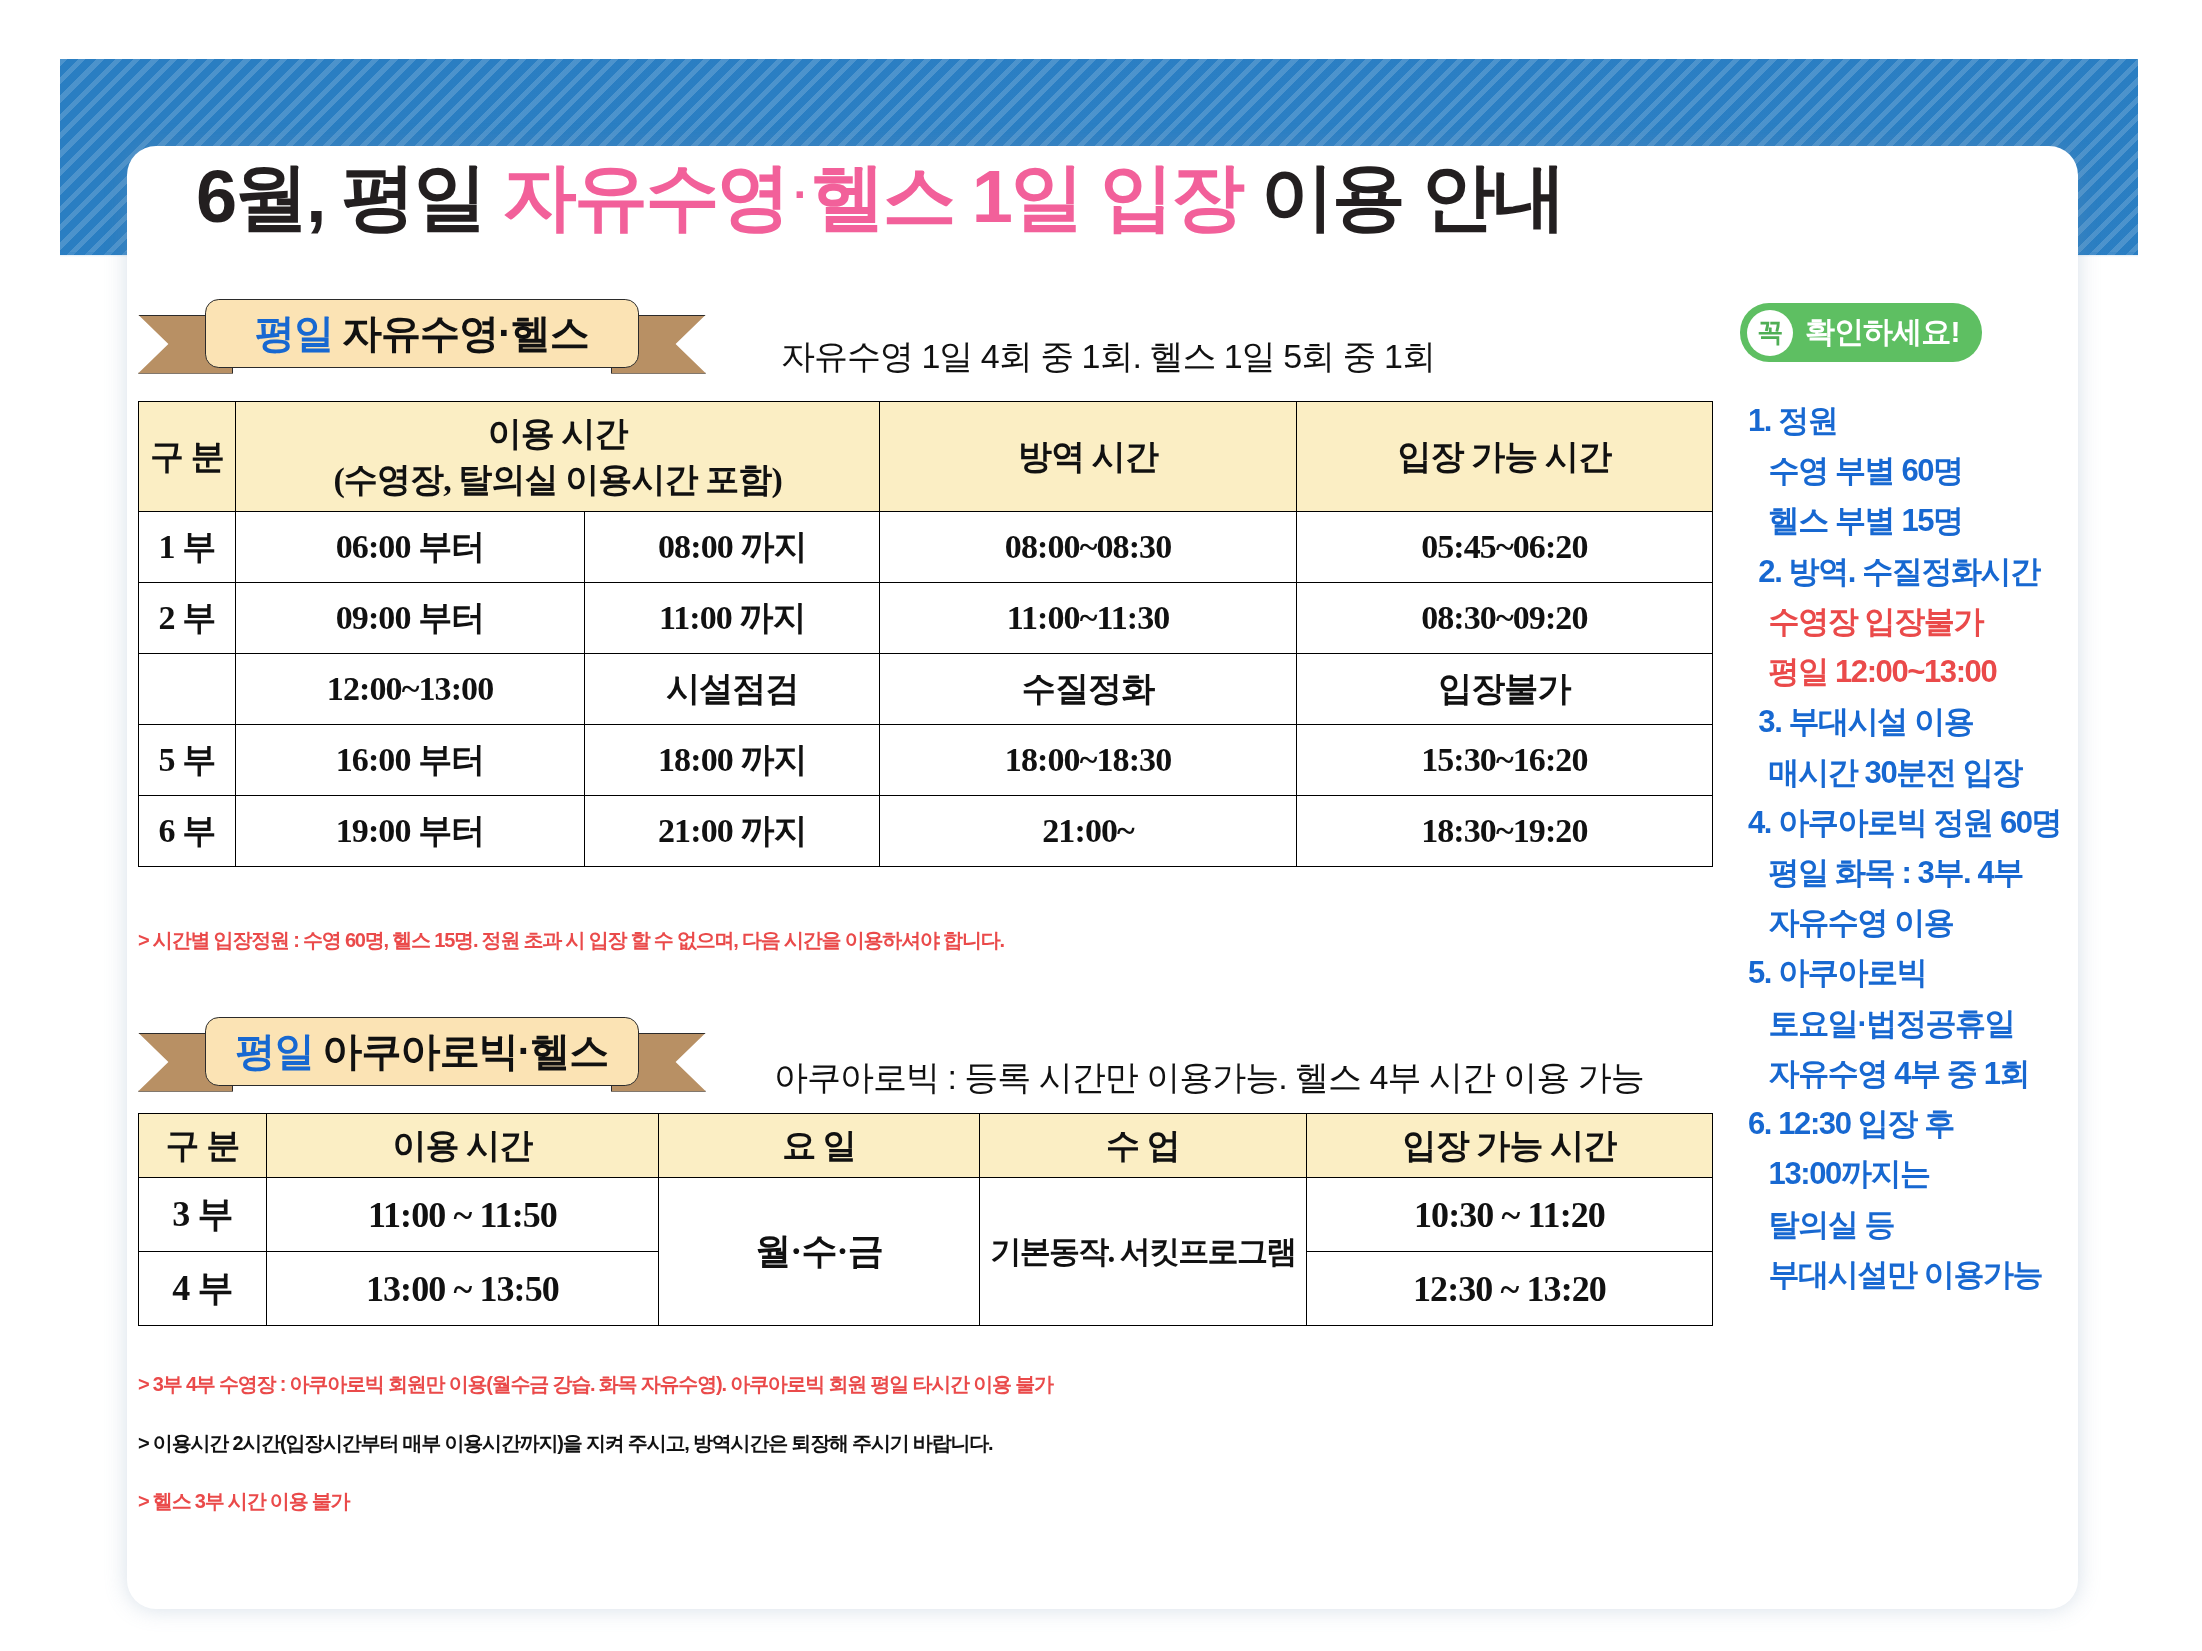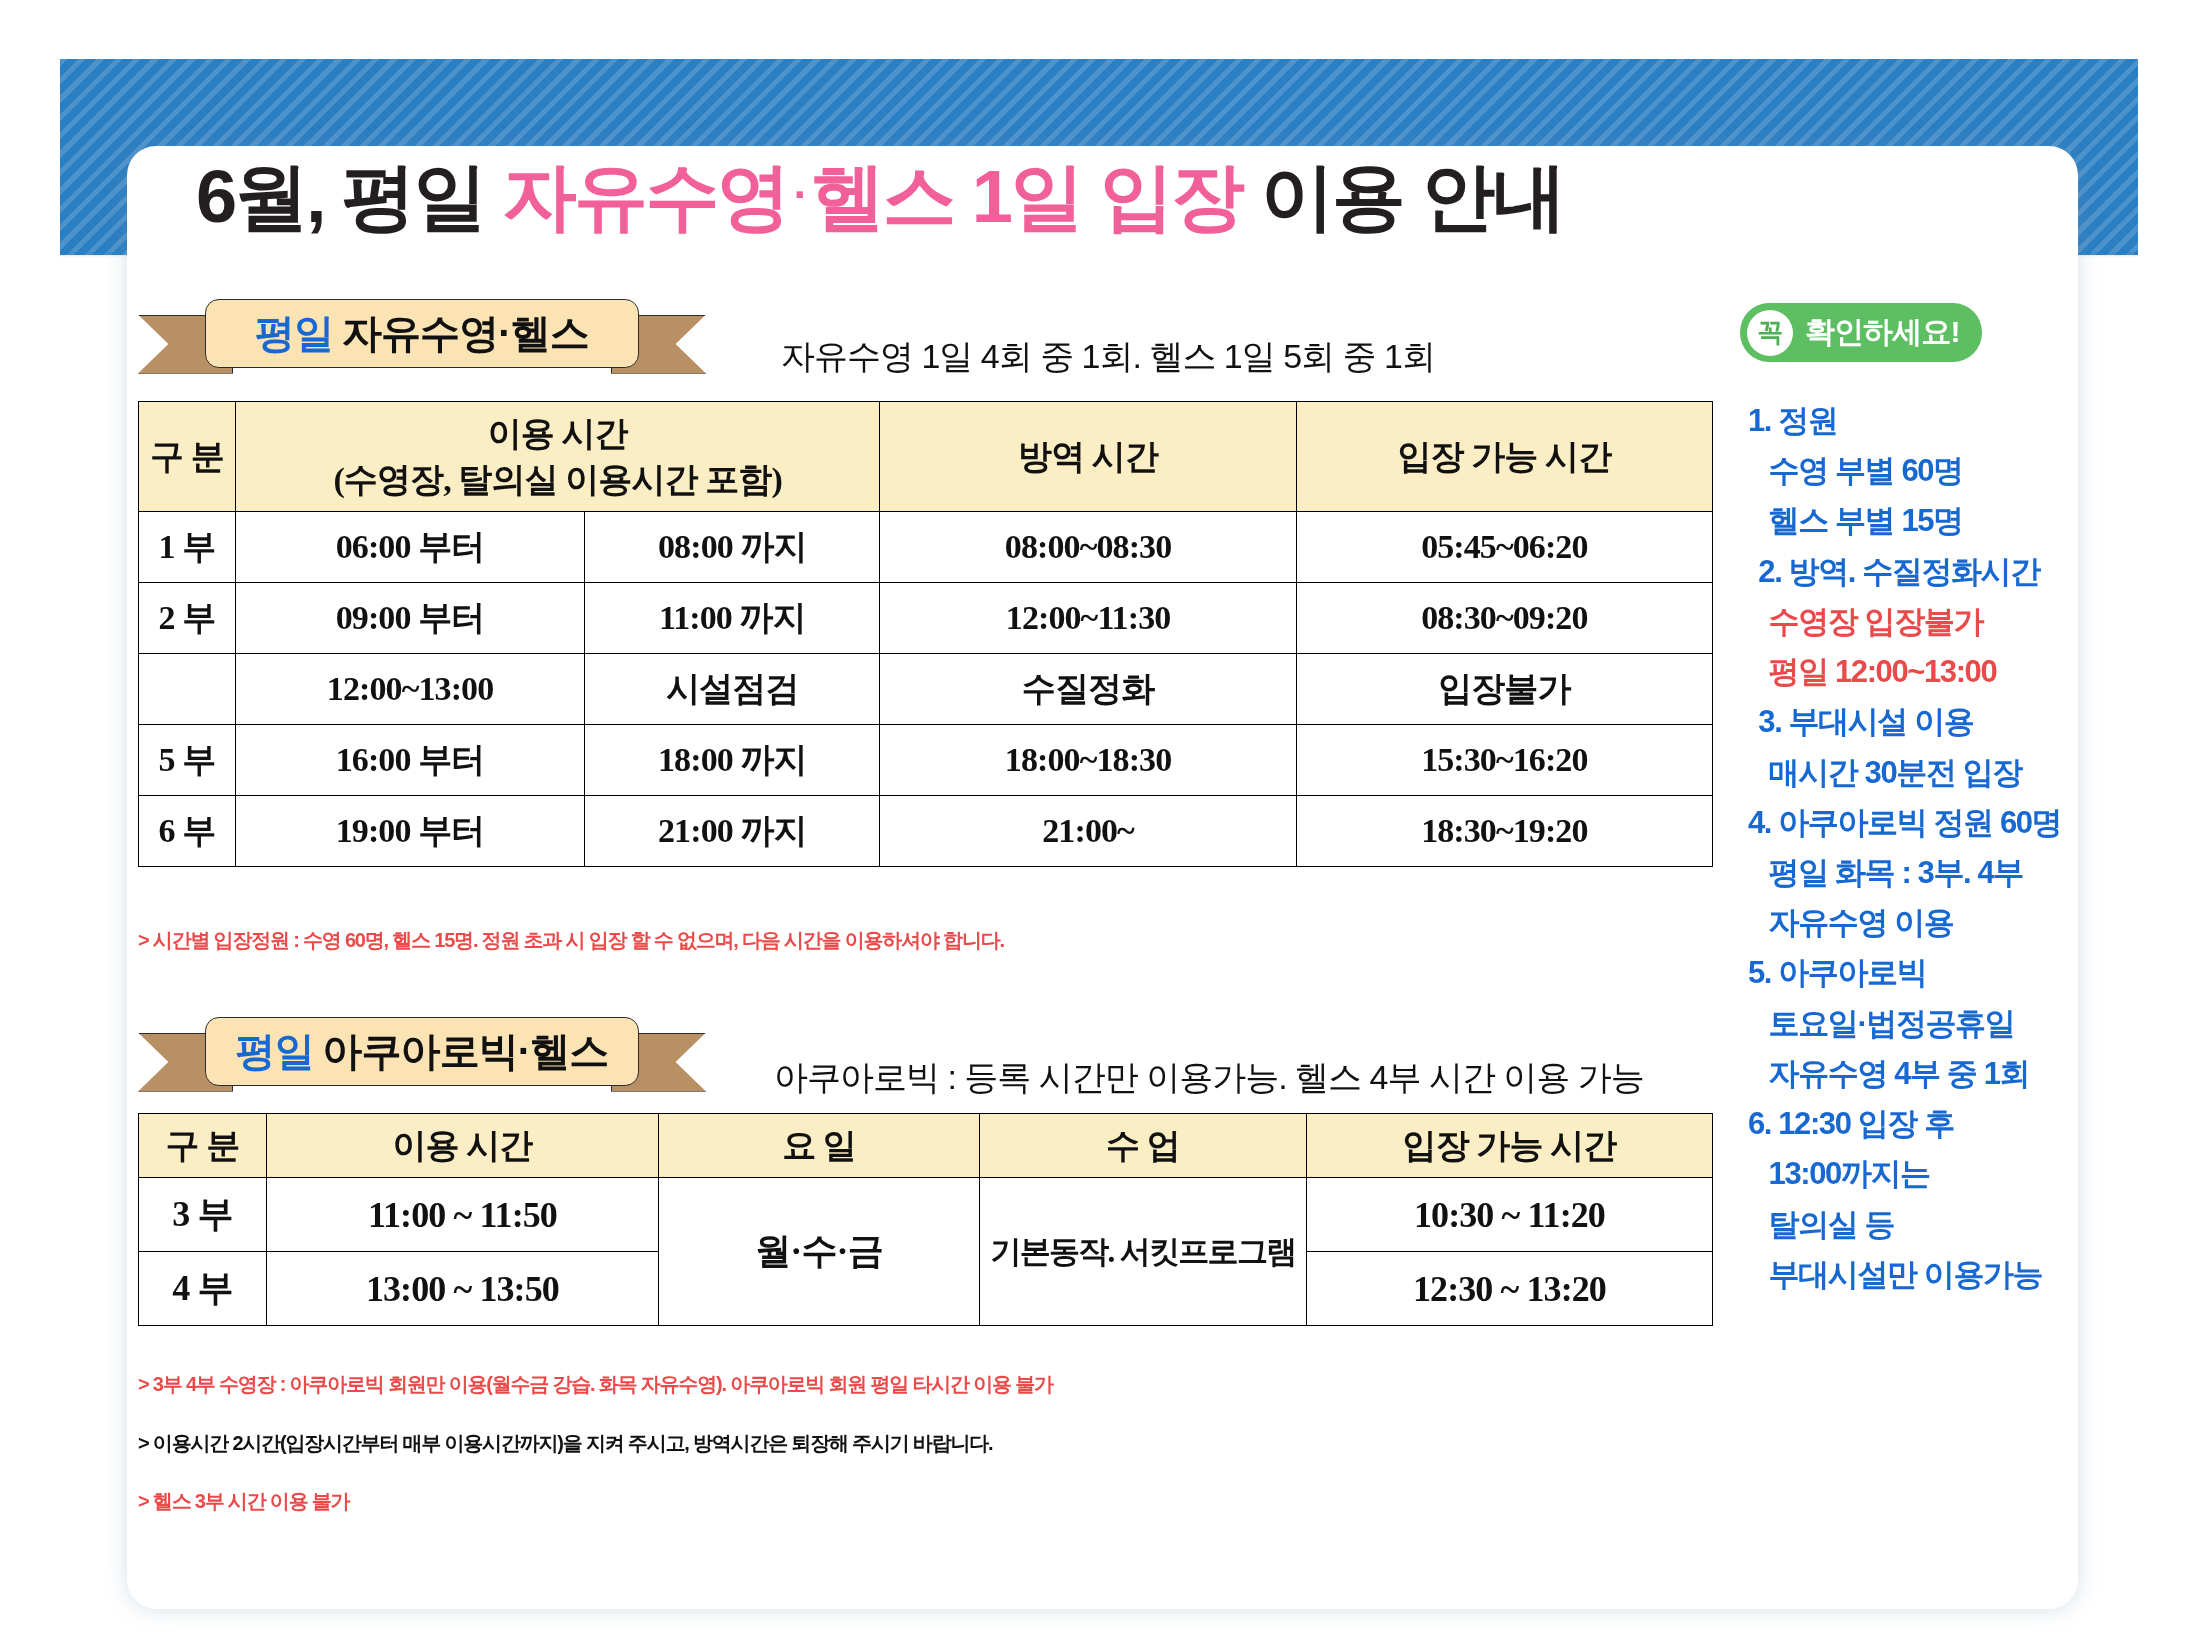--- a/index.html
+++ b/index.html
@@ -202,21 +202,21 @@
           <td>1 부</td>
           <td>06:00 부터</td>
           <td>08:00 까지</td>
           <td>08:00~08:30</td>
           <td>05:45~06:20</td>
         </tr>
         <tr>
           <td>2 부</td>
           <td>09:00 부터</td>
           <td>11:00 까지</td>
-          <td>12:00~11:30</td>
+          <td>11:00~11:30</td>
           <td>08:30~09:20</td>
         </tr>
         <tr>
           <td></td>
           <td class="redcell">12:00~13:00</td>
           <td class="redcell">시설점검</td>
           <td class="redcell">수질정화</td>
           <td class="redcell">입장불가</td>
         </tr>
         <tr>

